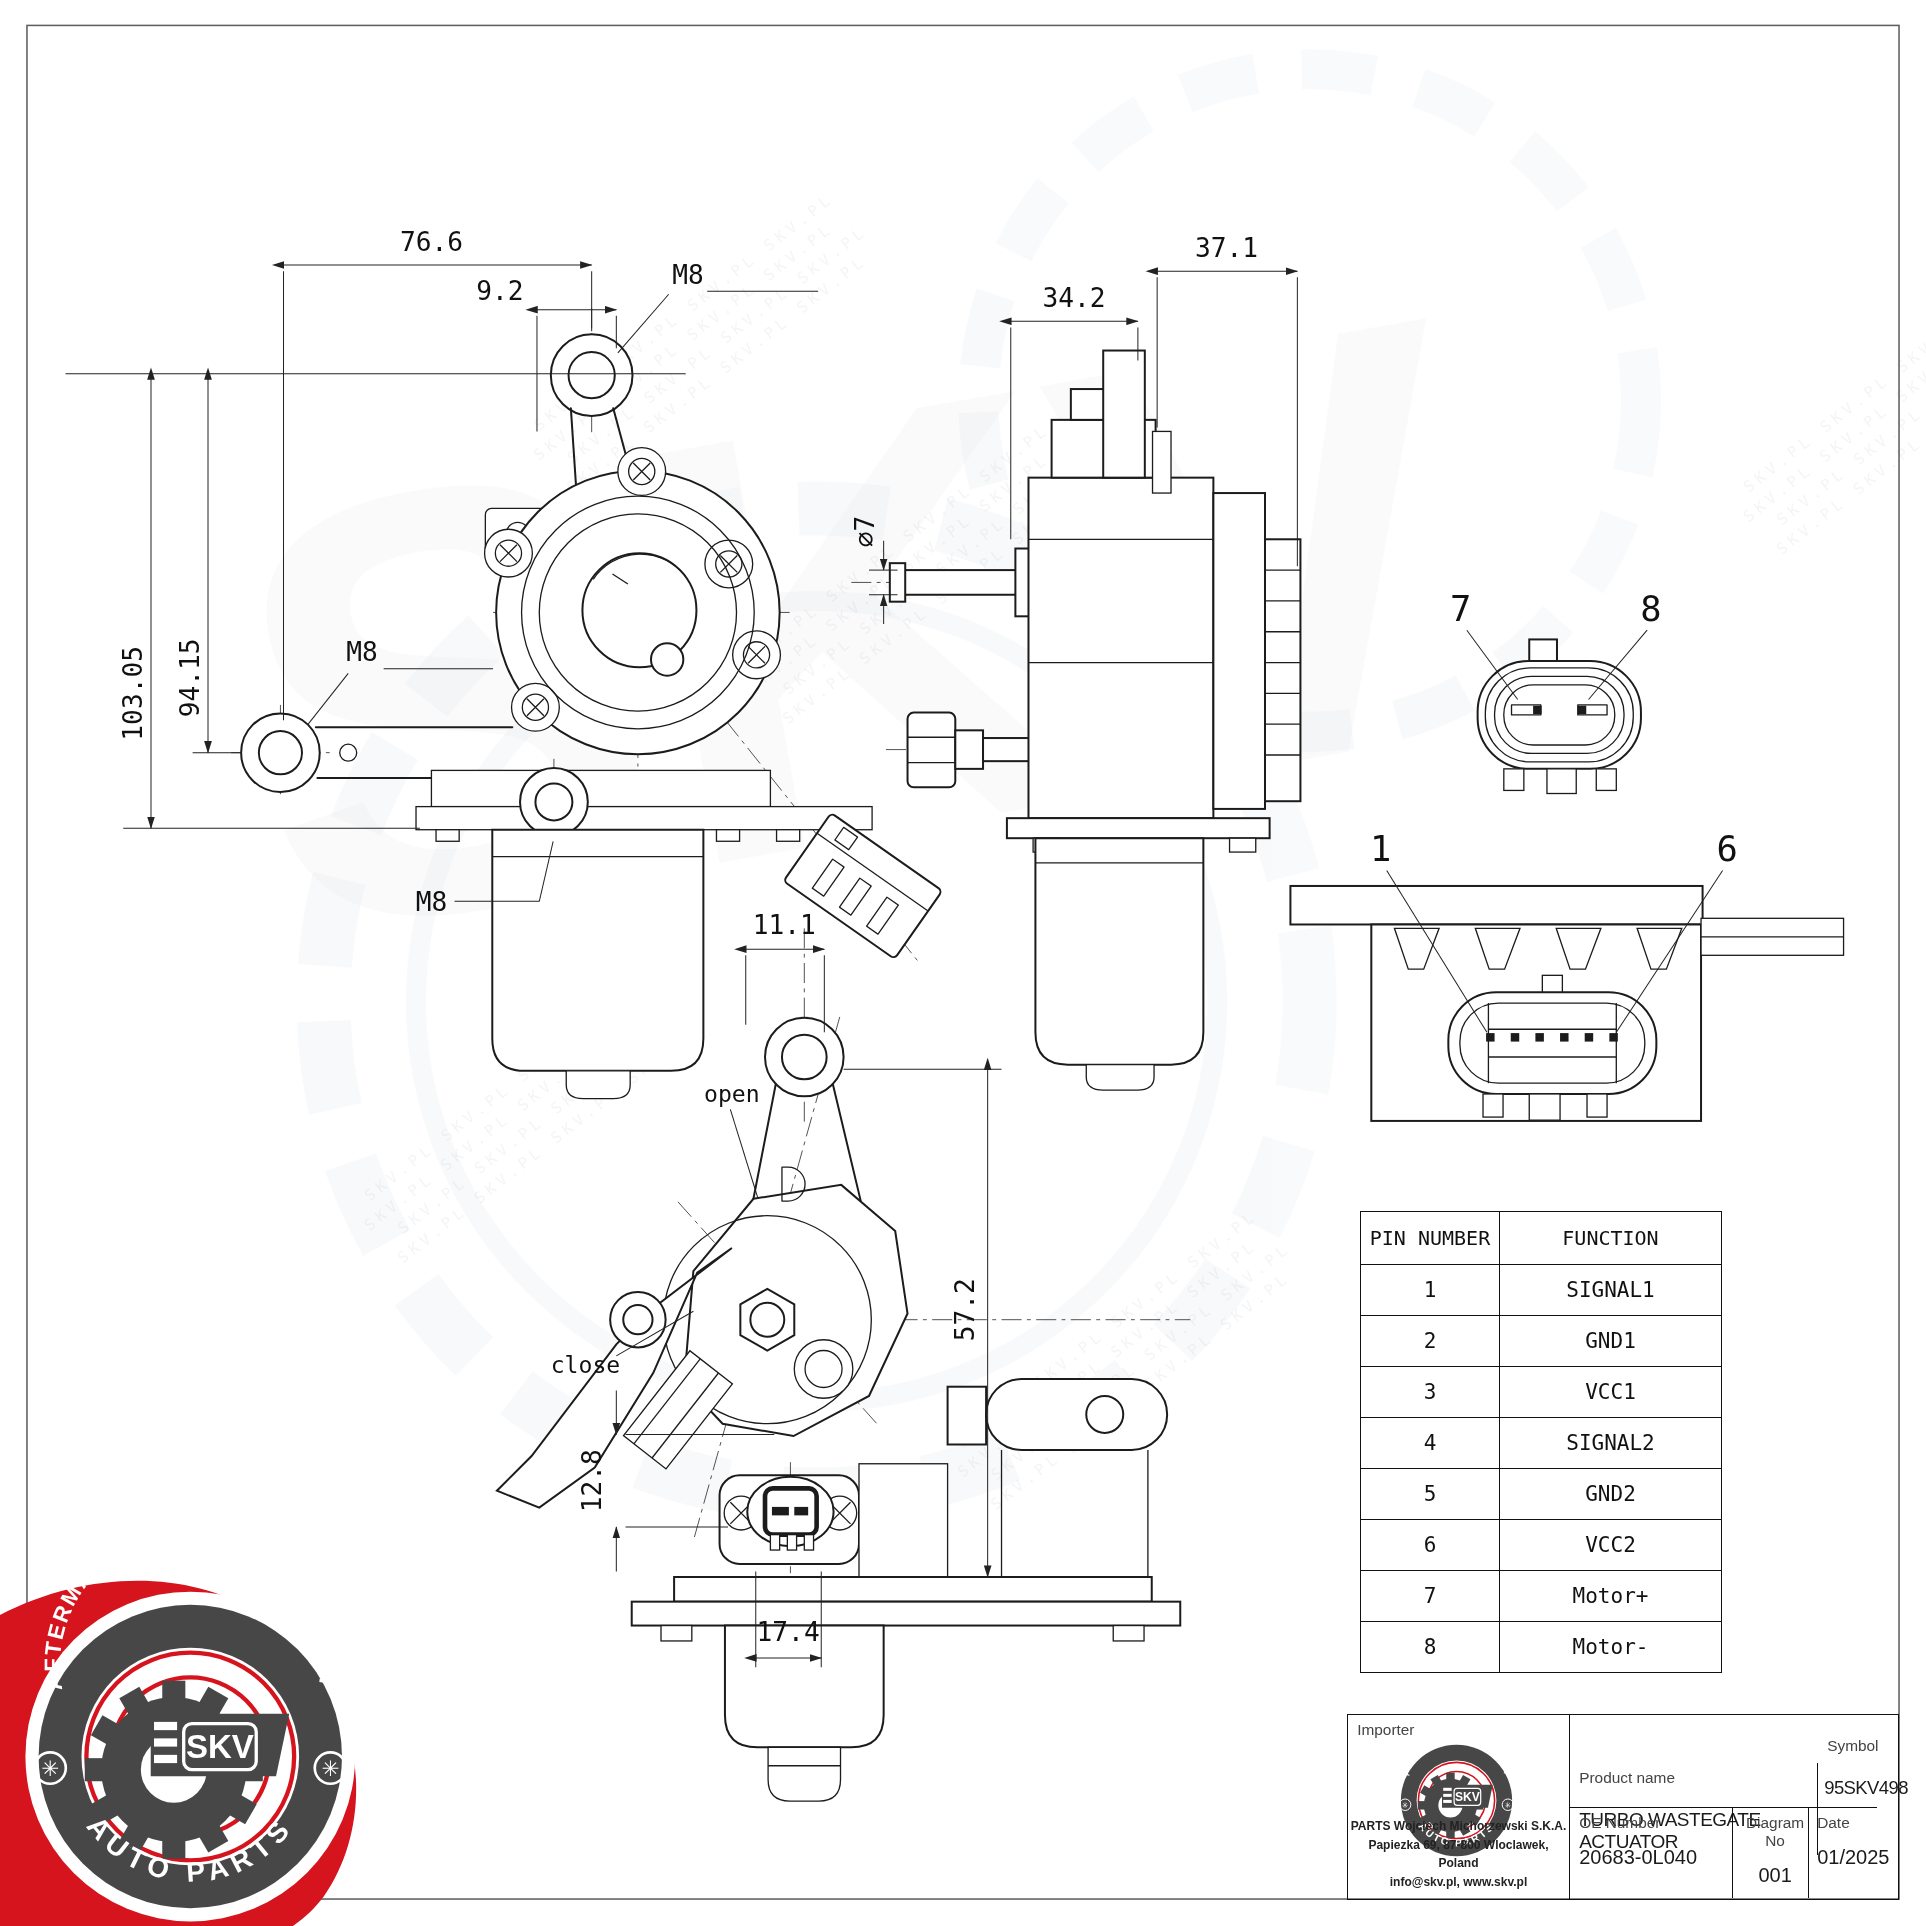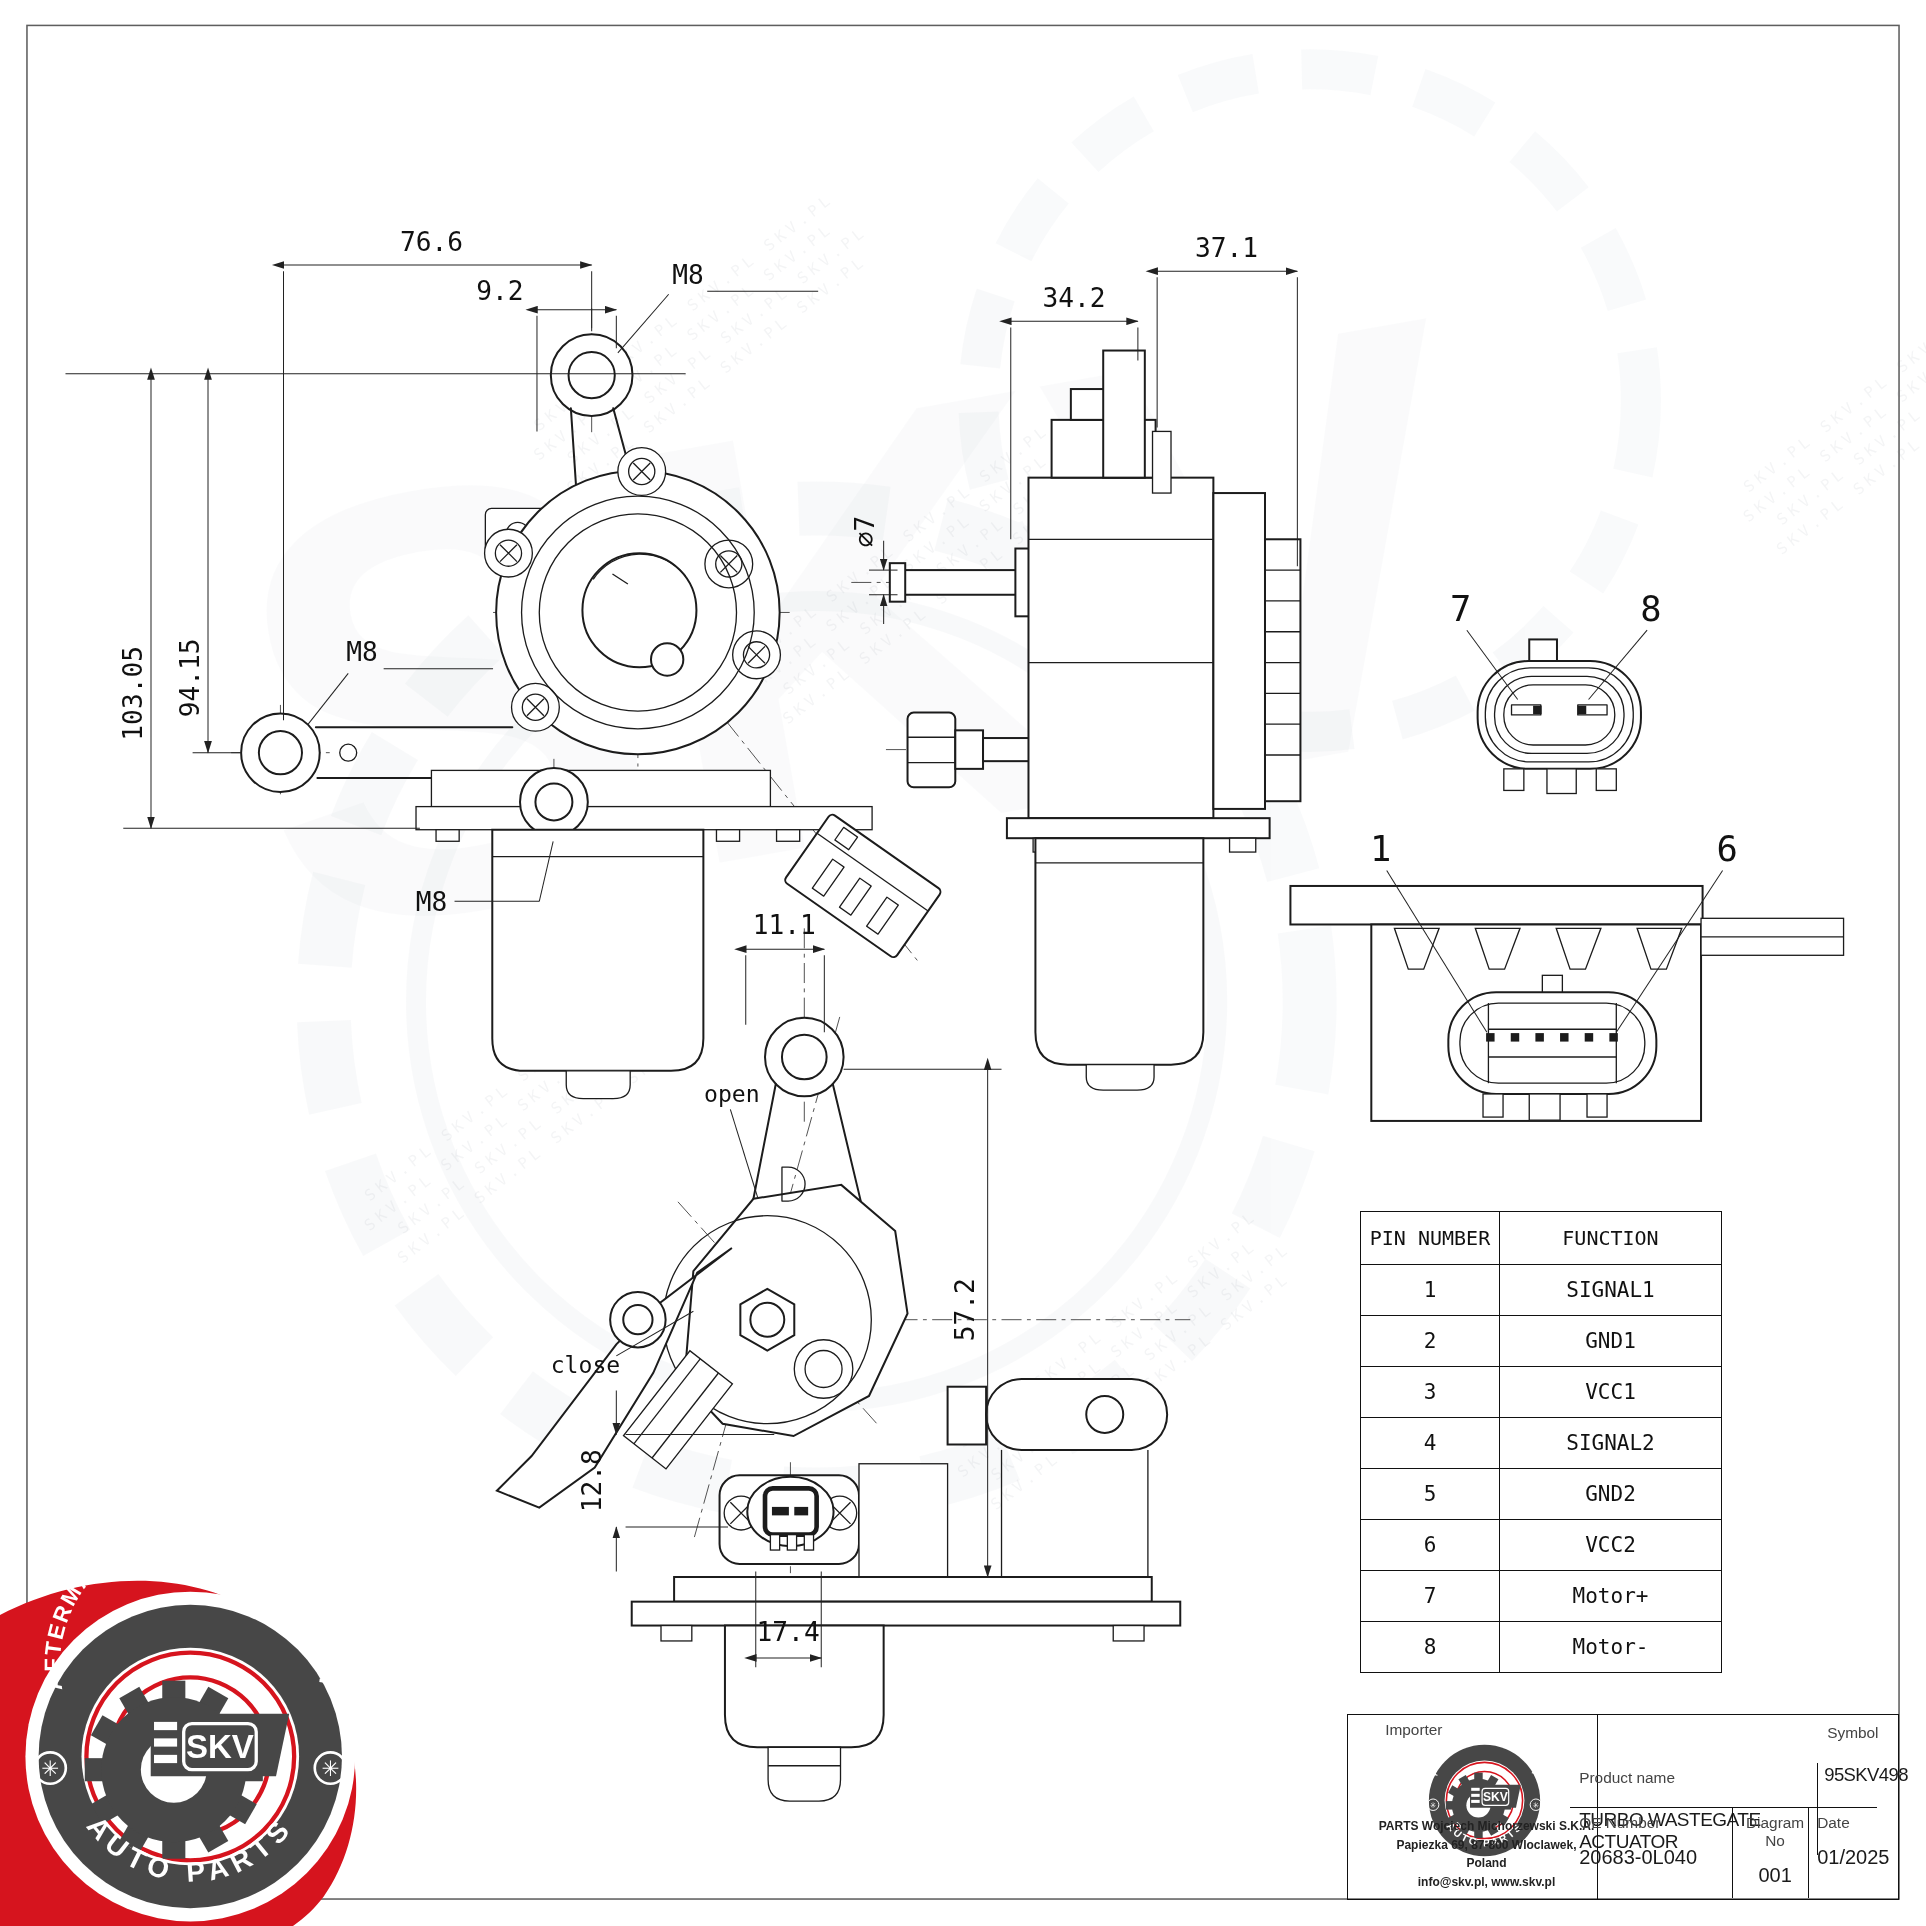--- a/index.html
+++ b/index.html
@@ -34,23 +34,23 @@
            font-family:"DejaVu Sans Mono",monospace;font-size:21px;color:#111;height:50px;}
   .pt-cell.c1{border-right:1.2px solid #111;}
   .pt-head .pt-cell{height:52px;font-size:20px;}
 
   
   #titleblock{position:absolute;left:1347px;top:1714px;width:552px;height:186px;z-index:4;
               border:1.9px solid #111;box-sizing:border-box;}
   .tb-cell{position:absolute;box-sizing:border-box;color:#1a1a1a;}
   .tb-label{font-size:15.4px;color:#444;padding:6.2px 0 0 9.2px;}
   .tb-value{font-size:20px;color:#1a1a1a;}
-  #tb-importer{left:0;top:0;width:222px;height:100%;border-right:1.5px solid #111;margin-left:28px;}
+  #tb-importer{left:0;top:0;width:222px;height:100%;border-right:1.5px solid #111;}
   #tb-product {left:222px;top:0;width:248px;height:92px;border-right:1.5px solid #111;margin-top:48px;}
-  #tb-symbol  {left:470px;top:3px;width:79px;height:92px;}
+  #tb-symbol  {left:470px;top:16px;width:79px;height:92px;}
   #tb-oe      {left:222px;top:92px;width:163px;height:91px;border-top:1.5px solid #111;border-right:1.5px solid #111;}
   #tb-diagram {left:385px;top:92px;width:76px;height:91px;border-top:1.5px solid #111;border-right:1.5px solid #111;text-align:center;}
   #tb-date    {left:460px;top:92px;width:69px;height:91px;border-top:1.5px solid #111;}
   .tb-valwrap{padding:14px 0 0 9.2px;}
   #tb-product .tb-valwrap{font-size:19px;letter-spacing:-0.5px;padding-top:21.6px;}
   #tb-symbol .tb-valwrap{font-size:18.5px;letter-spacing:-0.6px;padding-top:21.6px;padding-left:6.2px;}
   #tb-importer .addr{position:absolute;left:0;bottom:7.7px;width:100%;text-align:center;
       font-size:12px;font-weight:bold;line-height:18.5px;color:#222;}
   #minibadge{position:absolute;left:45px;top:21.6px;}
 </style>

